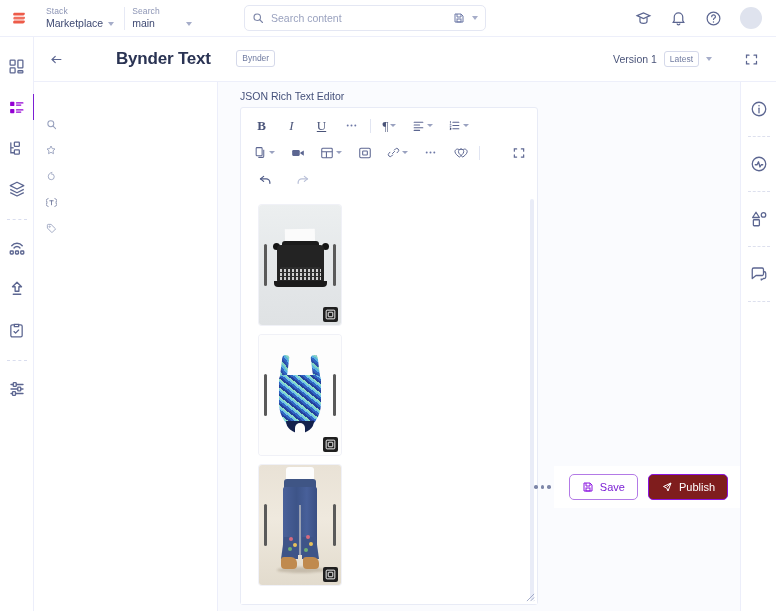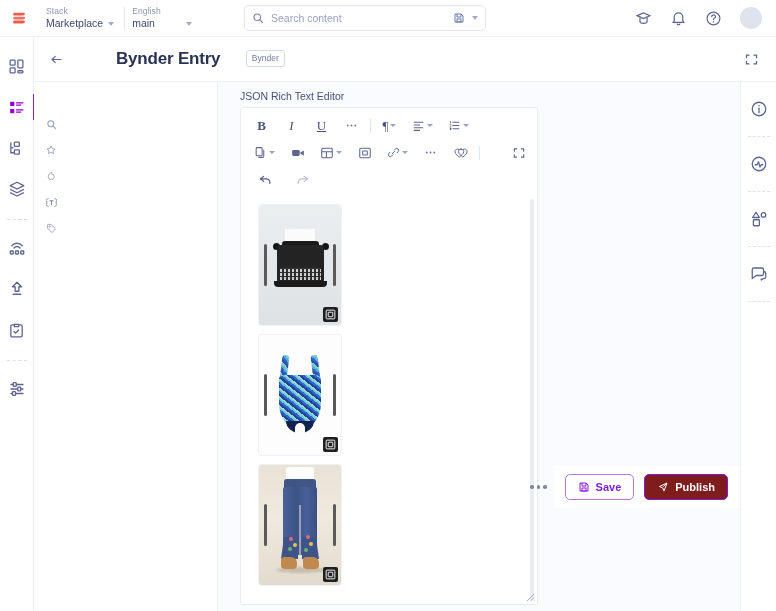--- a/index.html
+++ b/index.html
@@ -227,21 +227,21 @@
   
   .footer {
     position: absolute; right: 36px; bottom: 0; width: 186px; height: 42px;
     background: #fff; display: flex; align-items: center; justify-content: flex-end;
     gap: 10px; padding-right: 12px;
   }
   .kebab { display: flex; gap: 3px; padding: 6px; cursor: pointer; margin-right: 2px; }
   .kebab i { width: 3.5px; height: 3.5px; border-radius: 50%; background: #7d86a8; display: block; }
   .btn {
     height: 26px; border-radius: 5px; font-size: 11px; display: flex; align-items: center;
-    gap: 6px; padding: 0 12px; cursor: pointer; font-weight: bold; white-space: nowrap;
+    gap: 6px; padding: 0 12px; cursor: pointer; font-weight: normal; white-space: nowrap;
   }
   .btn-save { background: #fff; color: #7b1fd4; border: 1px solid #b37ae6; }
   .btn-publish { background: #7f1d1d; color: #fff; border: 1px solid #8a14e0; }
 
   .ico { display: block; }
 </style>
 </head>
 <body>
 
 <div class="app">
@@ -257,21 +257,21 @@
 
     <div class="selector">
       <span class="sel-label">Stack</span>
       <span class="sel-value">
         <span>Marketplace</span>
         <i class="caret"></i>
       </span>
     </div>
 
     <div class="selector">
-      <span class="sel-label">English</span>
+      <span class="sel-label">Search</span>
       <span class="sel-value">
         <span>main</span>
         <i class="caret" style="margin-left:26px"></i>
       </span>
     </div>
 
     <div class="searchbox">
       <span class="sb-icon">
         <svg class="ico" width="12" height="12" viewBox="0 0 24 24" fill="none" stroke="#7d86a8" stroke-width="2.2">
           <circle cx="10.5" cy="10.5" r="6.5"></circle>
@@ -441,24 +441,29 @@
   <div class="entry-header">
     <div class="back-btn">
       <span>
         <svg class="ico" width="15" height="15" viewBox="0 0 24 24" fill="none" stroke="#5c6691" stroke-width="1.9" stroke-linecap="round" stroke-linejoin="round">
           <path d="M19 12H5"></path>
             <path d="M10 7l-5 5 5 5"></path>
         </svg>
       </span>
     </div>
     <div>
-      <span class="entry-title">Bynder Entry</span>
+      <span class="entry-title">Bynder Text</span>
       <span class="entry-chip">Bynder</span>
     </div>
     <div class="hdr-right">
+      <div class="hdr-group">
+        <span>Version 1</span>
+        <span class="ver-chip">Latest</span>
+        <i class="caret"></i>
+      </div>
       <div class="expand-btn">
         <span>
           <svg class="ico" width="15" height="15" viewBox="0 0 24 24" fill="none" stroke="#5c6691" stroke-width="2" stroke-linecap="round">
             <path d="M4 9V5h4M20 9V5h-4M4 15v4h4M20 15v4h-4"></path>
           </svg>
         </span>
       </div>
     </div>
   </div>
 

